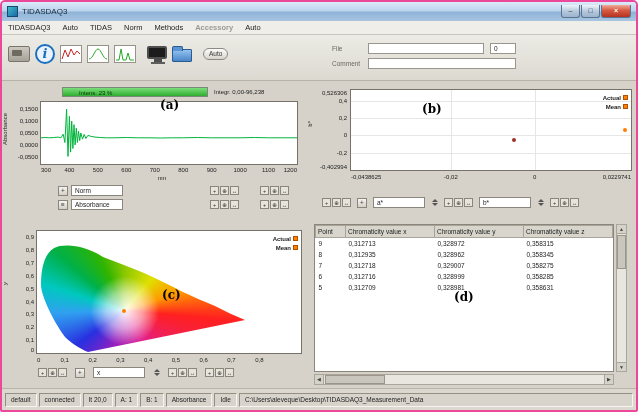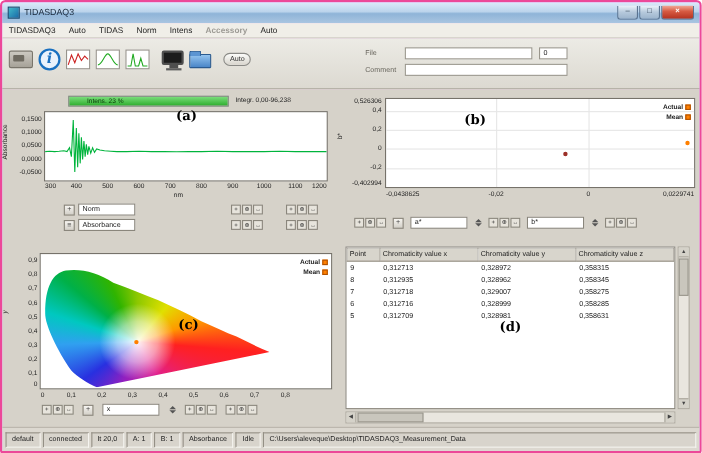--- a/index.html
+++ b/index.html
@@ -178,21 +178,21 @@
       <span class="winbtn max">□</span>
       <span class="winbtn close">×</span>
     </span>
   </div>
 
   <div class="menubar">
     <span class="menu-item">TIDASDAQ3</span>
     <span class="menu-item">Auto</span>
     <span class="menu-item">TIDAS</span>
     <span class="menu-item">Norm</span>
-    <span class="menu-item">Intens</span>
+    <span class="menu-item">Methods</span>
     <span class="menu-item disabled">Accessory</span>
     <span class="menu-item">Auto</span>
   </div>
 
   <div class="toolbar">
     <div class="tb-icons">
       <span class="tbtn">
           <span class="device"></span>
         </span>
       <span class="tbtn">

